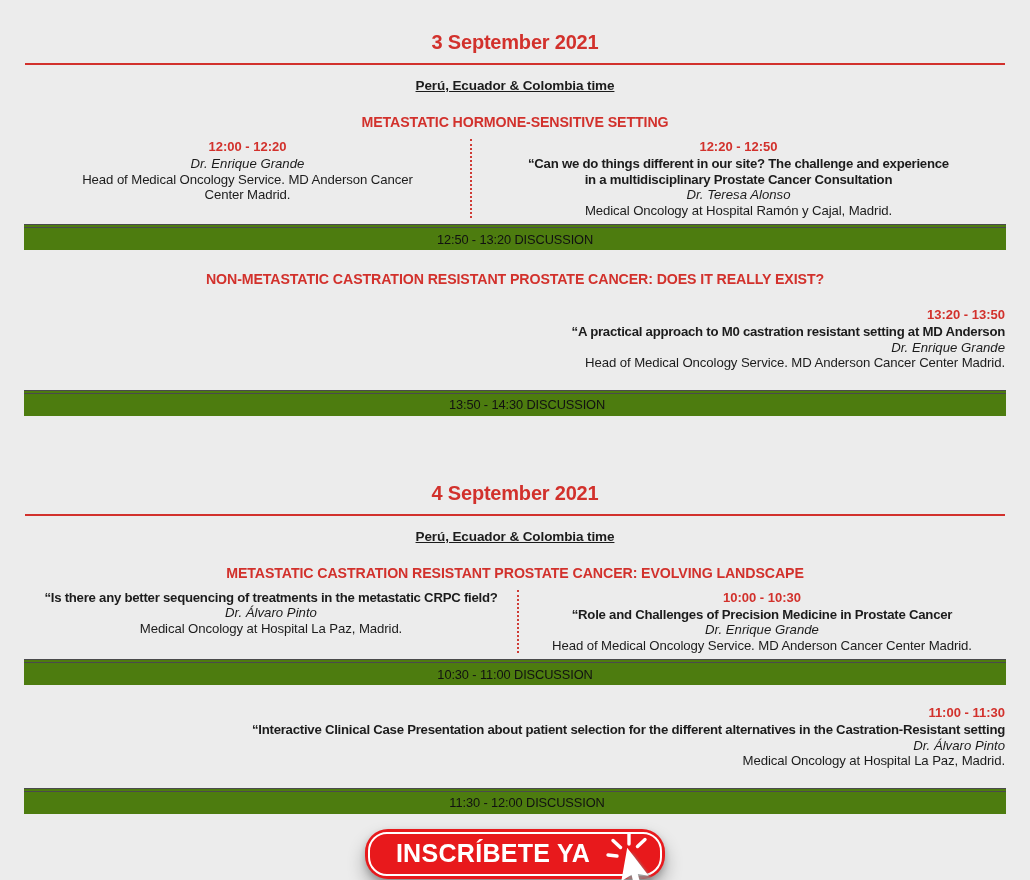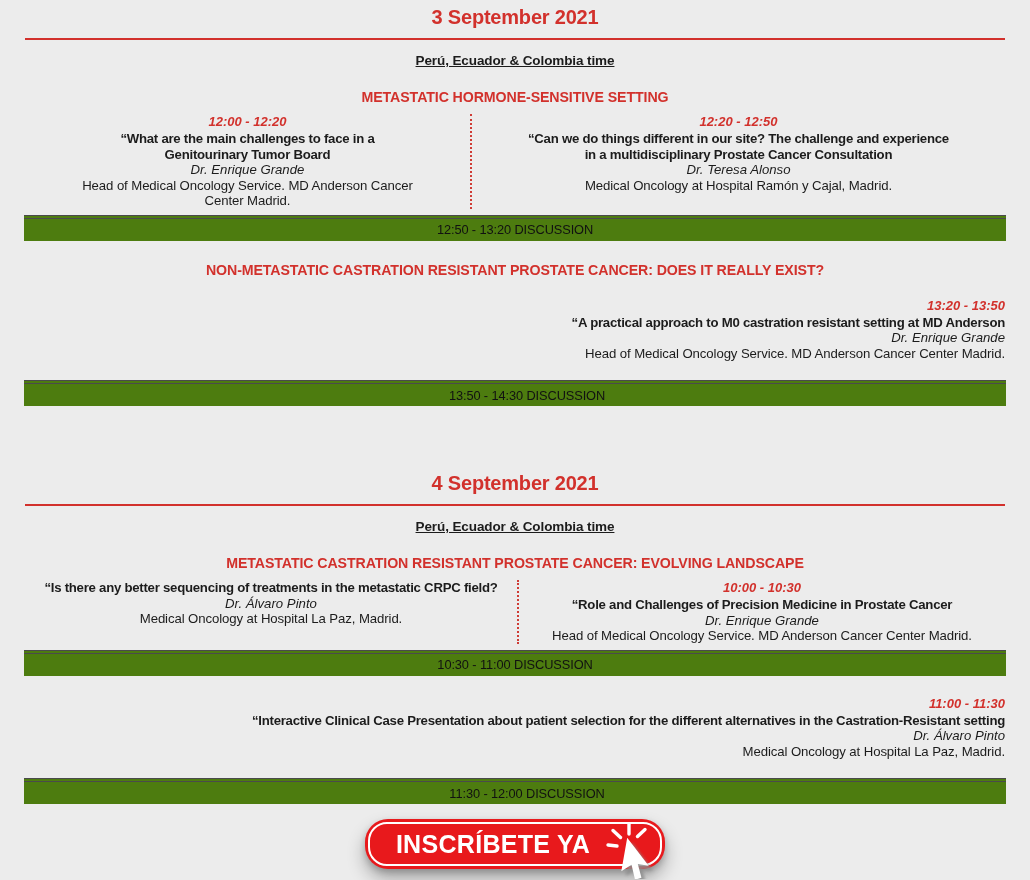--- a/index.html
+++ b/index.html
@@ -3,38 +3,38 @@
 <meta charset="utf-8">
 <style>
   html,body{margin:0;padding:0;background:#ececec;}
   .page{
     width:1030px;height:880px;margin:0 auto;background:#ececec;
     font-family:"Liberation Sans","DejaVu Sans",sans-serif;color:#1c1c1c;
     overflow:hidden;position:relative;
   }
   .day{text-align:center;}
   .day-title{
-    margin:0;padding-top:6px;font-size:20px;font-weight:bold;
+    margin:0;padding-top:31px;font-size:20px;font-weight:bold;
     color:#d2312c;letter-spacing:-0.2px;
   }
   .day2 .day-title{padding-top:66px;}
   .rule{height:2px;background:#d2312c;margin:9px 25px 0;}
   .tz{margin-top:13px;font-size:13.5px;font-weight:bold;letter-spacing:-0.1px;text-decoration:underline;}
   .track{
     margin:21px 25px 0;font-size:14.2px;font-weight:bold;color:#d2312c;
     letter-spacing:-0.1px;
   }
   .row{display:flex;margin:9px 25px 0;align-items:stretch;}
   .row .col{box-sizing:border-box;text-align:center;}
   .d1 .col-left{width:45.4%;padding:0 54px;}
   .d1 .col-right{width:54.6%;padding:0 52px;}
   .d2 .col-left{width:50.2%;padding:0 4px;}
   .d2 .col-right{width:49.8%;padding:0 6px;}
   .col-right{border-left:2px dotted #cf3b35;}
-  .time{font-size:13px;font-weight:bold;color:#d2312c;line-height:16px;margin-bottom:1px;font-style:italic;}
+  .time{font-size:13px;font-weight:bold;color:#d2312c;line-height:16px;margin-bottom:1px;}
   .talk{font-size:13.2px;font-weight:bold;line-height:15.5px;letter-spacing:-0.25px;}
   .nowrap{white-space:nowrap;}
   .speaker{font-size:13.2px;font-style:italic;line-height:15.5px;}
   .affil{font-size:13.2px;line-height:15.5px;letter-spacing:-0.1px;}
   .single{margin:20px 25px 0;text-align:right;}
   .band{
     margin:6px 24px 0;background:#4d7c0f;border-top:4px double #4a4a4c;
     height:22px;display:flex;align-items:center;justify-content:center;
     font-size:12.8px;color:#111;letter-spacing:-0.1px;
   }
@@ -65,21 +65,20 @@
   <section class="day day1">
     <h1 class="day-title">3 September 2021</h1>
     <div class="rule"></div>
     <div class="tz">Perú, Ecuador &amp; Colombia time</div>
 
     <h2 class="track">METASTATIC HORMONE-SENSITIVE SETTING</h2>
 
     <div class="row d1">
       <div class="col col-left">
         <div class="time">12:00 - 12:20</div>
-        <div class="talk">“What are the main challenges to face in a Genitourinary Tumor Board</div>
         <div class="speaker">Dr. Enrique Grande</div>
         <div class="affil">Head of Medical Oncology Service. MD Anderson Cancer Center Madrid.</div>
       </div>
       <div class="col col-right">
         <div class="time">12:20 - 12:50</div>
         <div class="talk">“Can we do things different in our site? The challenge and experience in a multidisciplinary Prostate Cancer Consultation</div>
         <div class="speaker">Dr. Teresa Alonso</div>
         <div class="affil">Medical Oncology at Hospital Ramón y Cajal, Madrid.</div>
       </div>
     </div>

